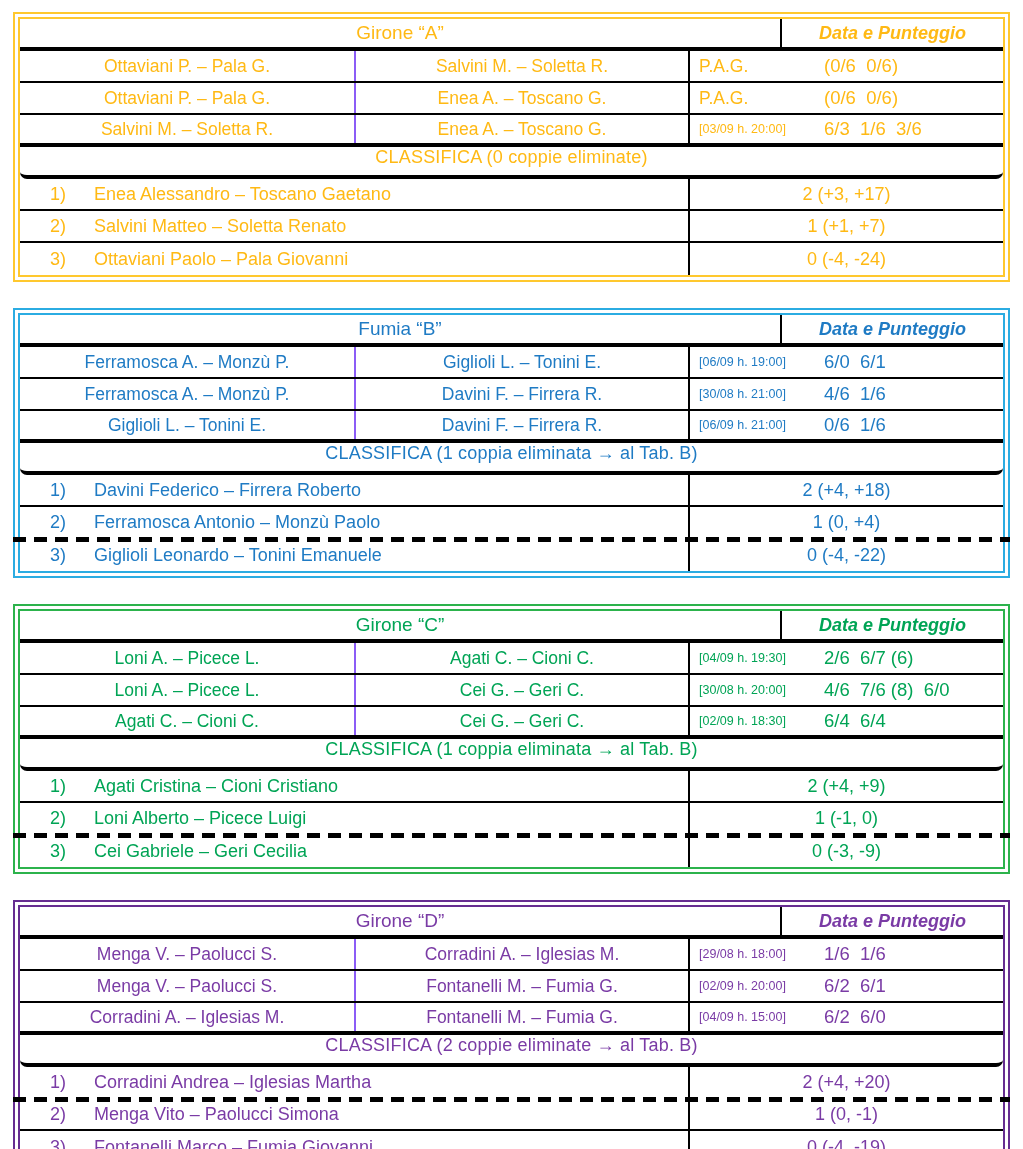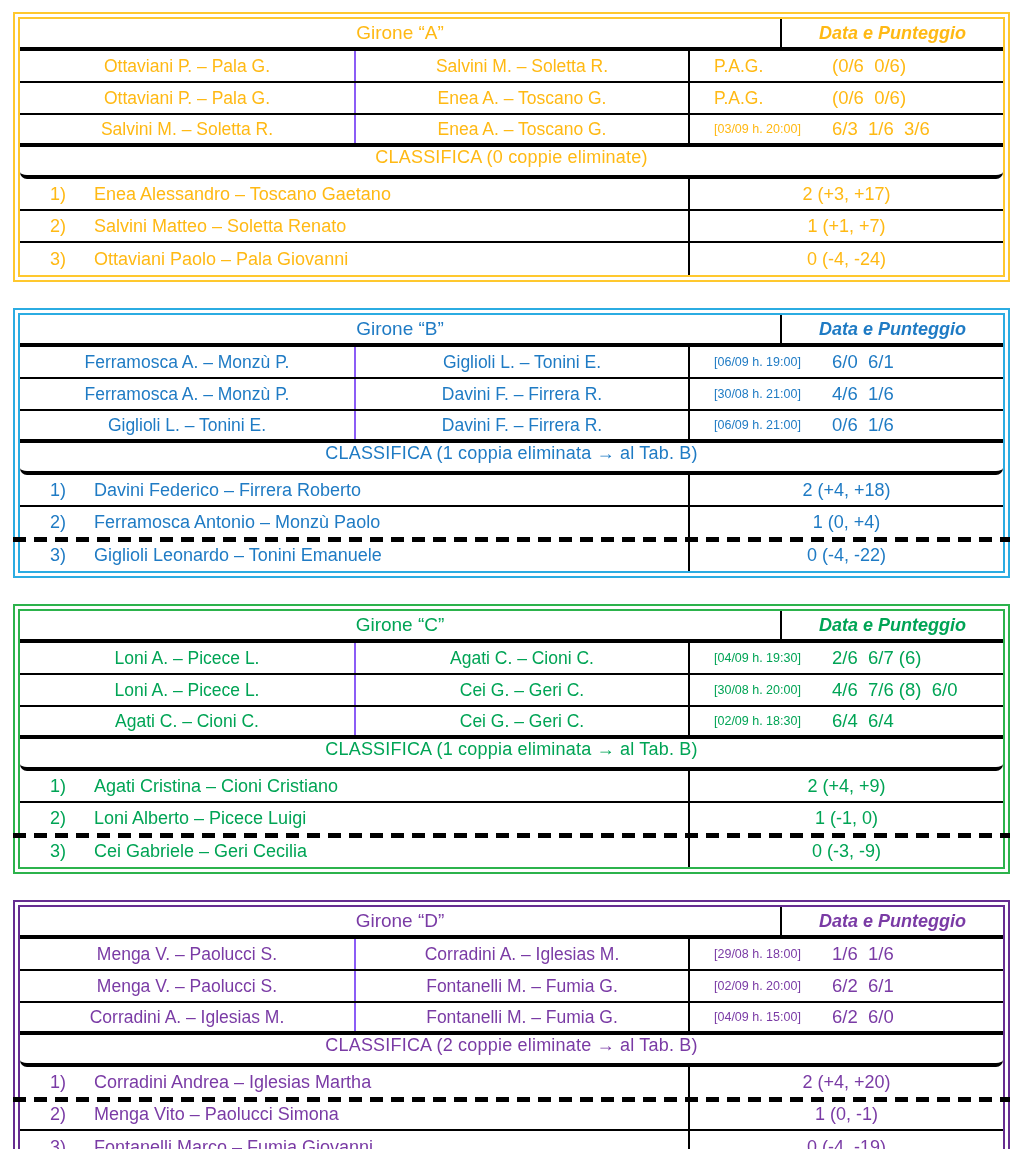--- a/index.html
+++ b/index.html
@@ -35,21 +35,21 @@
     background: repeating-linear-gradient(90deg, #000 0 13px, transparent 13px 21px);
   }
 
   .title-cell { width: 762px; border-right: 2px solid #000; font-size: 19px; }
   .dp-cell    { flex: 1; font-size: 18px; font-weight: bold; font-style: italic; }
 
   .team-cell  { font-size: 17.5px; }
   .team1 { width: 336px; border-right: 2px solid #8b5cf6; }
   .team2 { width: 334px; border-right: 2px solid #000; }
 
-  .score-cell { flex: 1; justify-content: flex-start; padding-left: 24px; }
+  .score-cell { flex: 1; justify-content: flex-start; padding-left: 9px; gap: 7px; }
   .date  { width: 118px; font-size: 12.5px; white-space: pre; flex-shrink: 0; }
   .date.pag { font-size: 17.5px; }
   .score { font-size: 18.5px; white-space: pre; }
 
   .rank-cell  { width: 670px; border-right: 2px solid #000;
                 justify-content: flex-start; padding-left: 30px; font-size: 18px; }
   .rank-pos   { width: 44px; flex-shrink: 0; }
   .points-cell { flex: 1; font-size: 18px; }
 </style>
 </head>
@@ -109,21 +109,21 @@
       <div class="cell rank-cell">
         <span class="rank-pos">3)</span>
         <span>Ottaviani Paolo – Pala Giovanni</span>
       </div>
       <div class="cell points-cell">0 (-4, -24)</div>
     </div>
   </div>
 
   <div class="girone-table" style="--tx: #1F7BC4; --bd: #2BACE2;">
     <div class="trow header-row">
-      <div class="cell title-cell">Girone “B”</div>
+      <div class="cell title-cell">Fumia “B”</div>
       <div class="cell dp-cell">Data e Punteggio</div>
     </div>
 
     <div class="trow match-row">
       <div class="cell team-cell team1">Ferramosca A. – Monzù P.</div>
       <div class="cell team-cell team2">Giglioli L. – Tonini E.</div>
       <div class="cell score-cell">
         <span class="date">[06/09 h. 19:00]</span>
         <span class="score">6/0  6/1</span>
       </div>

